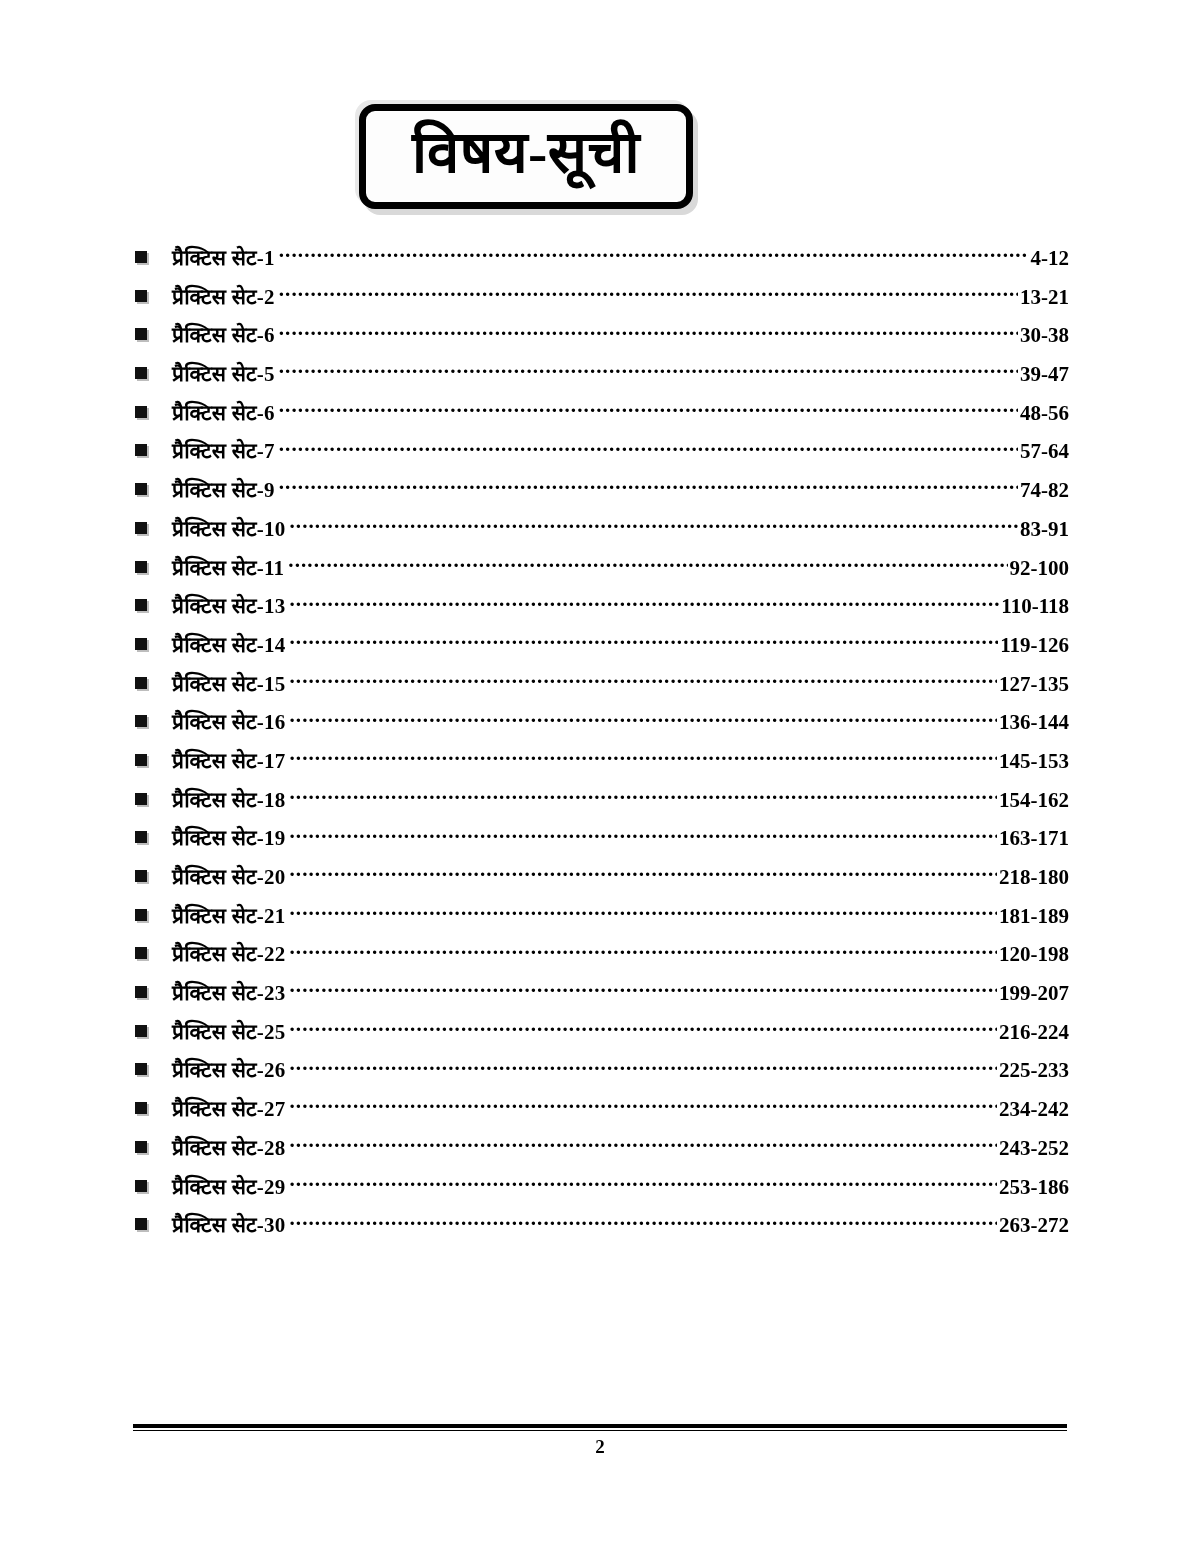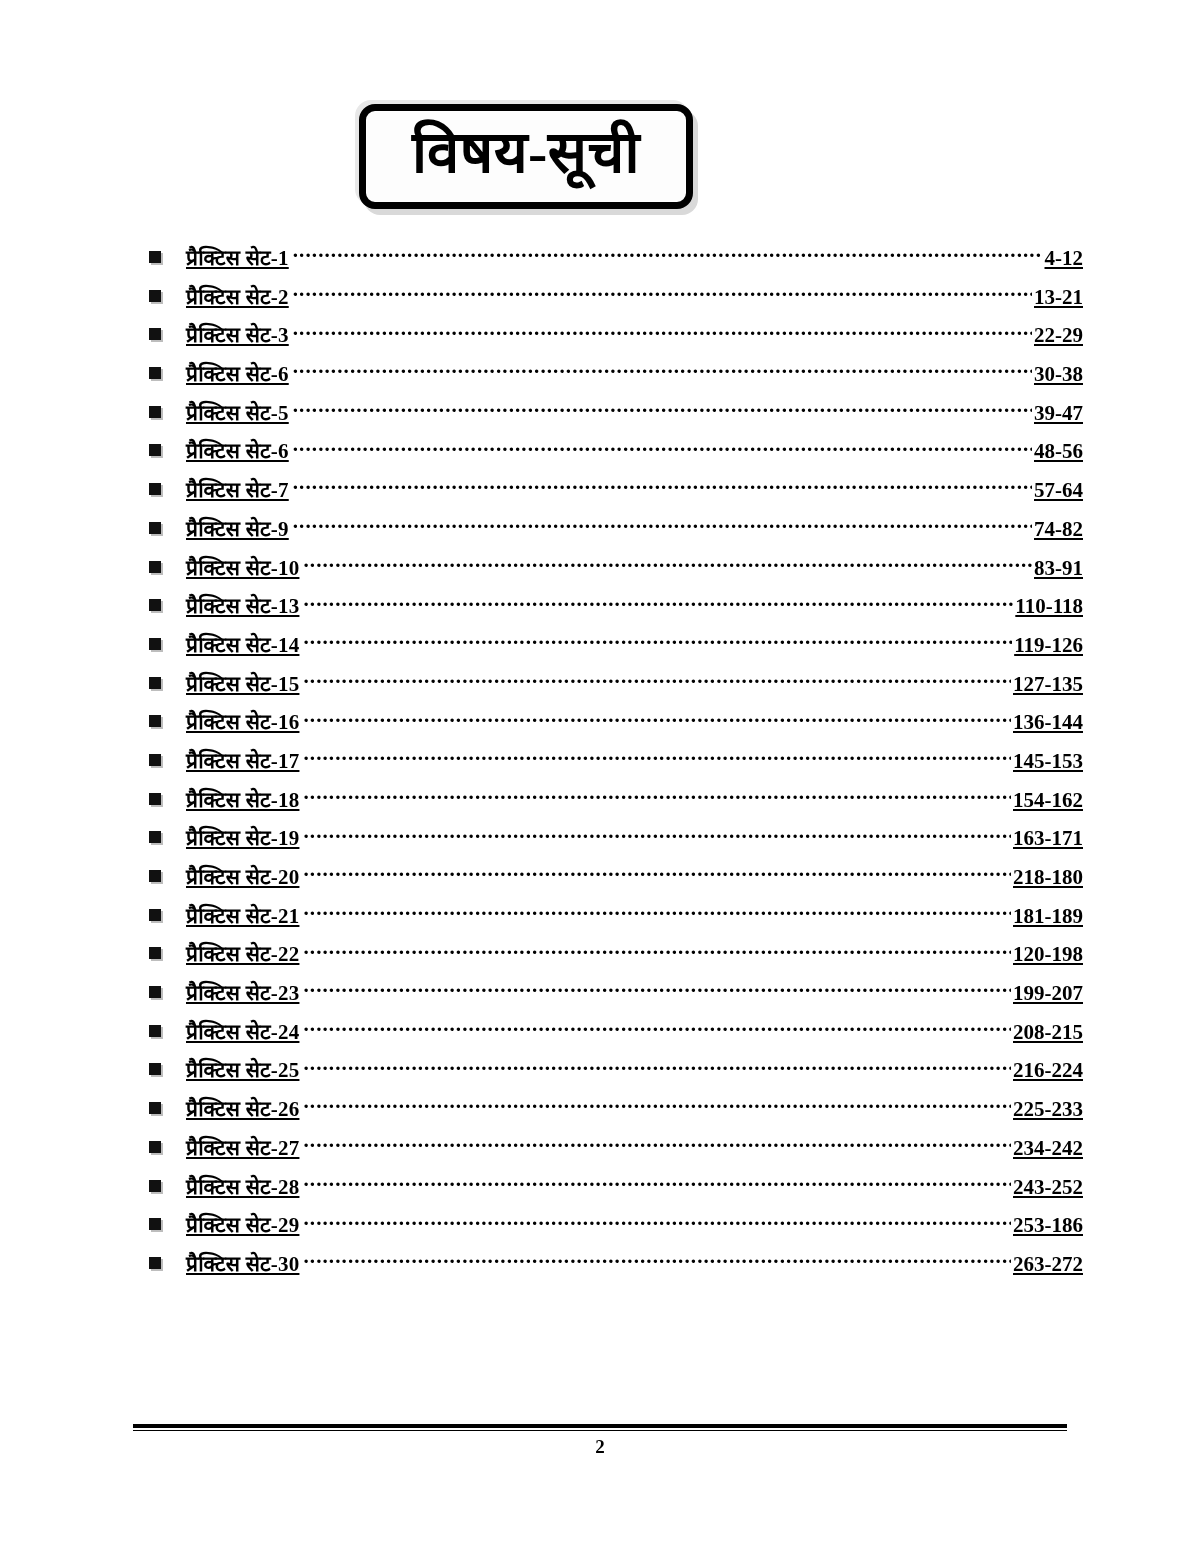--- a/index.html
+++ b/index.html
@@ -64,24 +64,23 @@
     font-size: 58px;
     line-height: 1.12;
     letter-spacing: 0.5px;
     white-space: nowrap;
     color: #000000;
   }
 
   
   .toc {
     position: absolute;
-    left: 149px;
+    left: 135px;
     top: 243px;
     width: 934px;
-    text-decoration: underline;
   }
 
   .toc-row {
     display: flex;
     align-items: baseline;
     height: 38.7px;
     white-space: nowrap;
   }
 
   .bullet {
@@ -181,26 +180,20 @@
         <span class="pages">4-12</span>
       </div>
       <div class="toc-row">
         <span class="bullet"></span>
         <span class="entry-label">प्रैक्टिस सेट-2</span>
         <span class="leader"></span>
         <span class="pages">13-21</span>
       </div>
       <div class="toc-row">
         <span class="bullet"></span>
-        <span class="entry-label">प्रैक्टिस सेट-3</span>
-        <span class="leader"></span>
-        <span class="pages">22-29</span>
-      </div>
-      <div class="toc-row">
-        <span class="bullet"></span>
         <span class="entry-label">प्रैक्टिस सेट-6</span>
         <span class="leader"></span>
         <span class="pages">30-38</span>
       </div>
       <div class="toc-row">
         <span class="bullet"></span>
         <span class="entry-label">प्रैक्टिस सेट-5</span>
         <span class="leader"></span>
         <span class="pages">39-47</span>
       </div>
@@ -223,20 +216,26 @@
         <span class="pages">74-82</span>
       </div>
       <div class="toc-row">
         <span class="bullet"></span>
         <span class="entry-label">प्रैक्टिस सेट-10</span>
         <span class="leader"></span>
         <span class="pages">83-91</span>
       </div>
       <div class="toc-row">
         <span class="bullet"></span>
+        <span class="entry-label">प्रैक्टिस सेट-11</span>
+        <span class="leader"></span>
+        <span class="pages">92-100</span>
+      </div>
+      <div class="toc-row">
+        <span class="bullet"></span>
         <span class="entry-label">प्रैक्टिस सेट-13</span>
         <span class="leader"></span>
         <span class="pages">110-118</span>
       </div>
       <div class="toc-row">
         <span class="bullet"></span>
         <span class="entry-label">प्रैक्टिस सेट-14</span>
         <span class="leader"></span>
         <span class="pages">119-126</span>
       </div>
@@ -286,26 +285,20 @@
         <span class="bullet"></span>
         <span class="entry-label">प्रैक्टिस सेट-22</span>
         <span class="leader"></span>
         <span class="pages">120-198</span>
       </div>
       <div class="toc-row">
         <span class="bullet"></span>
         <span class="entry-label">प्रैक्टिस सेट-23</span>
         <span class="leader"></span>
         <span class="pages">199-207</span>
-      </div>
-      <div class="toc-row">
-        <span class="bullet"></span>
-        <span class="entry-label">प्रैक्टिस सेट-24</span>
-        <span class="leader"></span>
-        <span class="pages">208-215</span>
       </div>
       <div class="toc-row">
         <span class="bullet"></span>
         <span class="entry-label">प्रैक्टिस सेट-25</span>
         <span class="leader"></span>
         <span class="pages">216-224</span>
       </div>
       <div class="toc-row">
         <span class="bullet"></span>
         <span class="entry-label">प्रैक्टिस सेट-26</span>

